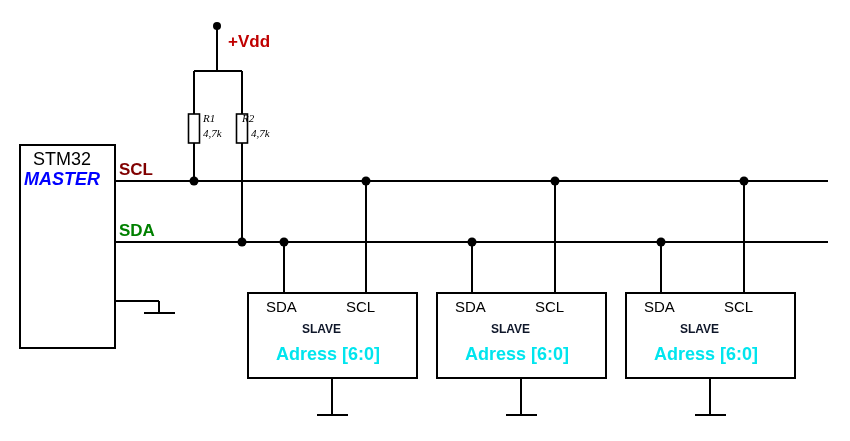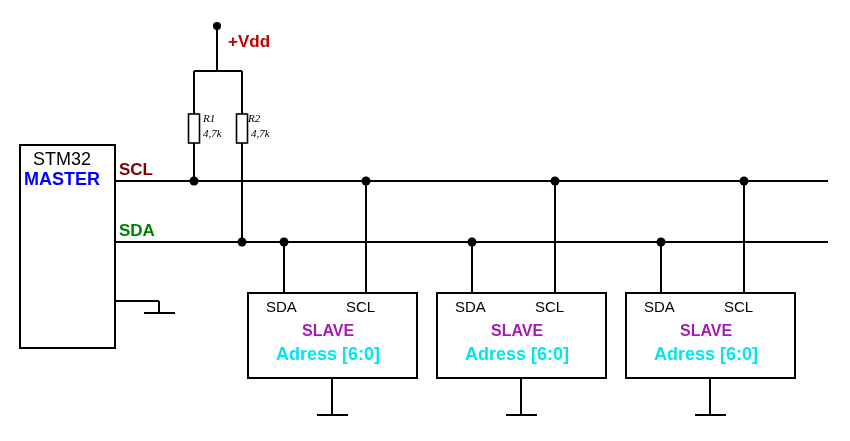--- a/index.html
+++ b/index.html
@@ -87,22 +87,22 @@
     color: #000000;
   }
   .lbl-pin {
     font-family: "Liberation Sans", sans-serif;
     font-size: 15px;
     color: #000000;
   }
   .lbl-slave-role {
     font-family: "Liberation Sans", sans-serif;
     font-weight: bold;
-    font-size: 16px;
-    color: #a21caf;
+    font-size: 12px;
+    color: #0f172a;
   }
   .lbl-slave-addr {
     font-family: "Liberation Sans", sans-serif;
     font-weight: bold;
     font-size: 18px;
     color: #00e5ee;
   }
 </style>
 </head>
 <body>
@@ -159,25 +159,25 @@
     <line class="wire" x1="710" y1="378" x2="710" y2="415"></line>
     <line class="wire" x1="695" y1="415" x2="726" y2="415"></line>
 
   </svg>
 
   <div class="lbl lbl-vdd" style="left:228px; top:33px;">+Vdd</div>
 
   <div class="lbl lbl-res-name" style="left:203px; top:113px;">R1</div>
   <div class="lbl lbl-res-value" style="left:203px; top:128px;">4,7k</div>
 
-  <div class="lbl lbl-res-name" style="left:248px; top:113px;">R2</div>
+  <div class="lbl lbl-res-name" style="left:242px; top:113px;">R2</div>
   <div class="lbl lbl-res-value" style="left:251px; top:128px;">4,7k</div>
 
   <div class="lbl lbl-mcu-name" style="left:33px; top:150px;">STM32</div>
-  <div class="lbl lbl-mcu-role" style="left:24px; top:170px;">MASTER</div>
+  <div class="lbl lbl-mcu-role" style="left:24px; top:170px;font-style:italic;">MASTER</div>
 
   <div class="lbl lbl-scl-bus" style="left:119px; top:161px;">SCL</div>
   <div class="lbl lbl-sda-bus" style="left:119px; top:222px;">SDA</div>
 
   <div class="lbl lbl-pin" style="left:266px; top:299px;">SDA</div>
   <div class="lbl lbl-pin" style="left:346px; top:299px;">SCL</div>
   <div class="lbl lbl-slave-role" style="left:302px; top:323px;">SLAVE</div>
   <div class="lbl lbl-slave-addr" style="left:276px; top:345px;">Adress [6:0]</div>
 
   <div class="lbl lbl-pin" style="left:455px; top:299px;">SDA</div>

